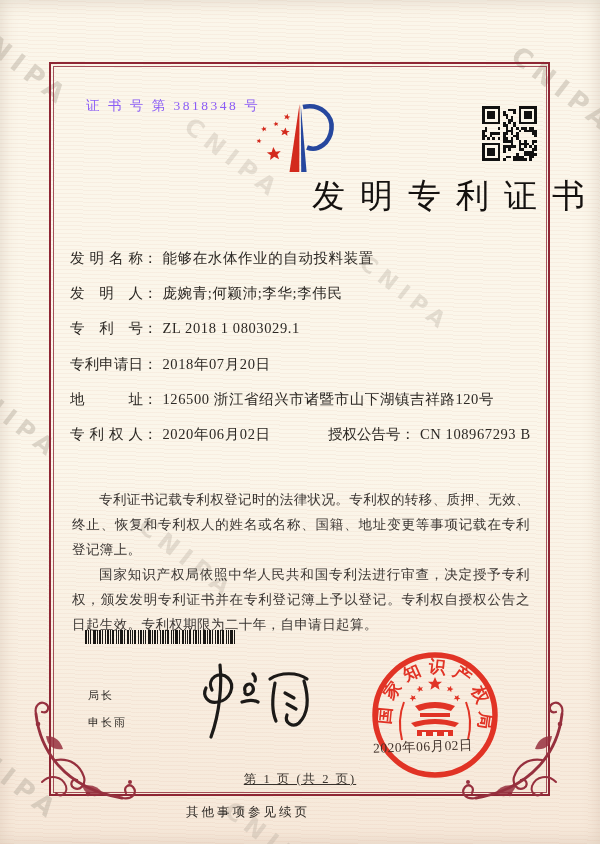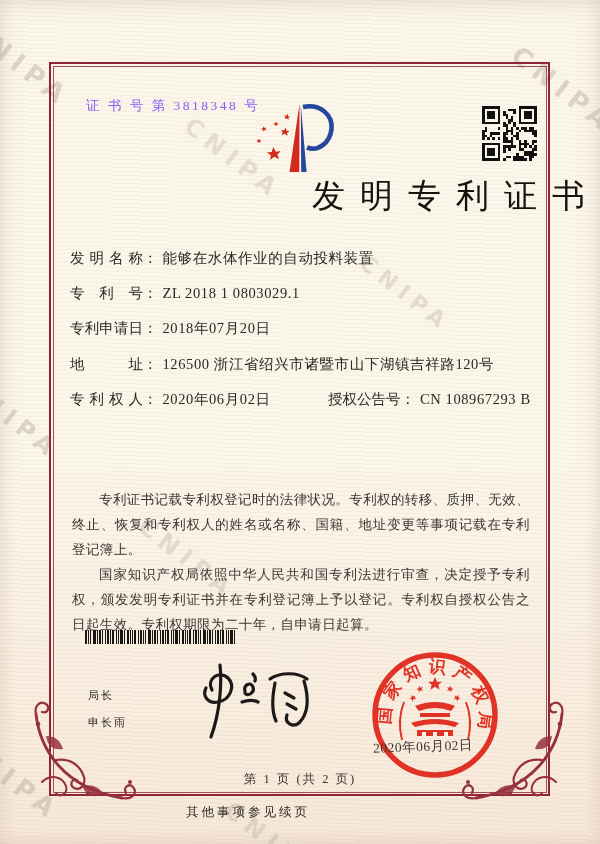--- a/index.html
+++ b/index.html
@@ -41,21 +41,21 @@
   .fpair2{position:absolute;left:258px;top:0;}
   .paras{position:absolute;left:72px;top:487px;width:458px;font-size:13.5px;line-height:25px;
     color:#3b3633;text-align:justify;}
   .paras p{margin:0;text-indent:2em;letter-spacing:.4px;}
   .barcode{position:absolute;left:85px;top:630px;width:156px;height:14px;}
   .sig-block{position:absolute;left:88px;top:682px;font-size:11px;line-height:27px;color:#2c2824;letter-spacing:2px;}
   .sig-hand{position:absolute;left:182px;top:660px;width:140px;height:82px;}
   .seal{position:absolute;left:364px;top:644px;width:142px;height:142px;opacity:.95;}
   .seal-date{position:absolute;left:358px;top:738px;width:130px;text-align:center;
     font-size:13.5px;color:#41332c;letter-spacing:.5px;transform:rotate(-2deg);z-index:5;}
-  .page-info{position:absolute;left:0;top:771px;width:600px;text-align:center;font-size:12.5px;color:#38322c;letter-spacing:2px;white-space:pre;}
+  .page-info{position:absolute;left:0;top:771px;width:600px;text-align:center;font-size:12.5px;color:#38322c;letter-spacing:2px;white-space:pre;text-decoration:underline;}
   .footer-note{position:absolute;left:0;top:804px;width:496px;text-align:center;font-size:12.5px;color:#2c2824;letter-spacing:3px;}
   .corner{position:absolute;width:118px;height:112px;}
   .corner.bl{left:28px;top:698px;}
   .corner.br{left:452px;top:698px;transform:scaleX(-1);}
 </style>
 </head>
 <body>
 
 <div class="paper">
   <div class="texture"></div>
@@ -255,20 +255,23 @@
       <rect x="18" y="20" width="1" height="1" fill="#111"></rect>
     </svg>
 
   <div class="title">发明专利证书</div>
 
   <div class="fields">
     <div class="frow">
       <span class="flabel">发明名称</span><span class="fcolon">：</span><span class="fvalue">能够在水体作业的自动投料装置</span>
     </div>
     <div class="frow">
+      <span class="flabel">发明人</span><span class="fcolon">：</span><span class="fvalue">庞婉青;何颖沛;李华;李伟民</span>
+    </div>
+    <div class="frow">
       <span class="flabel">专利号</span><span class="fcolon">：</span><span class="fvalue">ZL 2018 1 0803029.1</span>
     </div>
     <div class="frow">
       <span class="flabel">专利申请日</span><span class="fcolon">：</span><span class="fvalue">2018年07月20日</span>
     </div>
     <div class="frow">
       <span class="flabel">地址</span><span class="fcolon">：</span><span class="fvalue">126500 浙江省绍兴市诸暨市山下湖镇吉祥路120号</span>
     </div>
     <div class="frow">
       <span class="flabel">专利权人</span><span class="fcolon">：</span><span class="fvalue">2020年06月02日</span>

